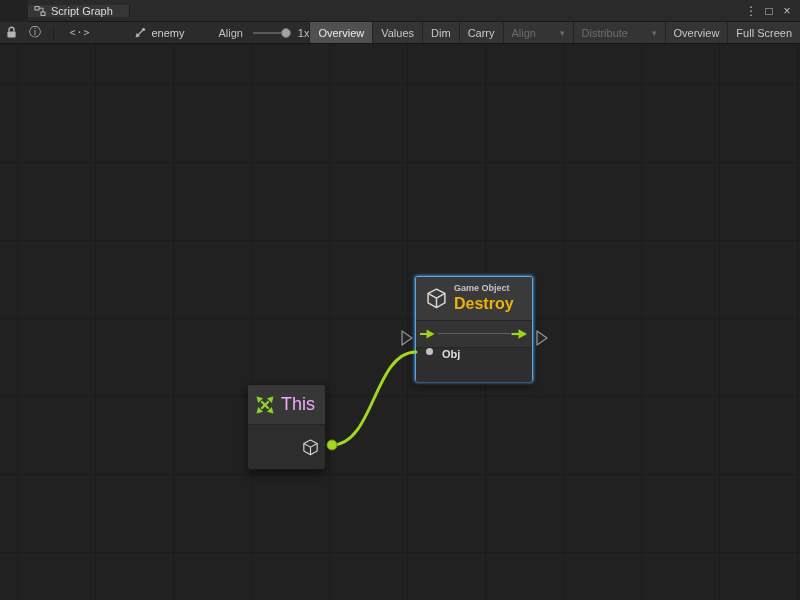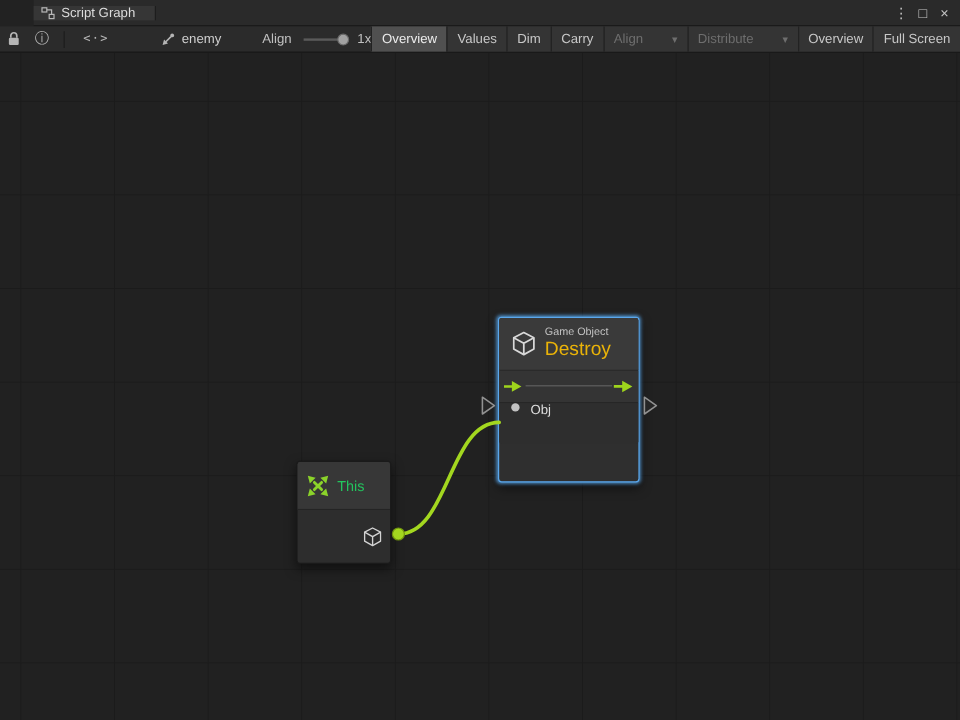--- a/index.html
+++ b/index.html
@@ -48,26 +48,26 @@
             background-size:78px 78px, 78px 78px;
             background-position:0 40px, 17px 0; }
 
   
   .node { position:absolute; border-radius:3px; border:1px solid #1a1a1a;
           box-shadow:0 4px 9px rgba(0,0,0,.5); color:#ddd; font-size:11px; }
 
   .node-this { left:247px; top:340px; width:79px; height:86px; background:#2d2d2d; }
   .node-this .hdr { height:40px; background:#373737; display:flex; align-items:center; gap:6px;
                     padding:0 7px; border-bottom:1px solid #242424; border-radius:2px 2px 0 0; }
-  .node-title { font-size:12px; color:#22c55e; }
+  .node-title { font-size:18px; color:#f0abfc; }
   .node-this .body-this { height:44px; display:flex; align-items:center; justify-content:flex-end;
                           padding:0 7px; }
 
-  .node-destroy { left:415px; top:220px; width:118px; height:138px; background:#2f2f2f;
-                  border:1px solid #5aa7ec; box-shadow:0 0 3px 1px rgba(90,167,236,.75),0 4px 9px rgba(0,0,0,.5); }
+  .node-destroy { left:415px; top:232px; width:118px; height:106px; background:#2f2f2f;
+                  border:1px solid #5aa7ec; box-shadow:0 0 3px 1px rgba(90,167,236,.75),0 4px 9px rgba(0,0,0,.5);font-weight:bold; }
   .hdr2 { height:44px; background:#3a3a3a; display:flex; align-items:center; gap:8px;
           padding:0 11px; border-bottom:1px solid #242424; border-radius:2px 2px 0 0; }
   .titles { display:flex; flex-direction:column; line-height:1.25; }
   .cat { font-size:9px; color:#c3c3c3; }
   .ttl { font-size:16px; color:#eab308; }
   .flowrow { position:relative; height:26px; background:#343434; }
   .rel-line { position:absolute; left:22px; right:22px; top:12px; height:1px; background:#5f5f5f; }
   .arrow-in  { position:absolute; left:4px;  top:7px; display:flex; }
   .arrow-out { position:absolute; right:4px; top:7px; display:flex; }
   .objrow { height:35px; display:flex; align-items:flex-start; gap:9px; padding:0 10px;

